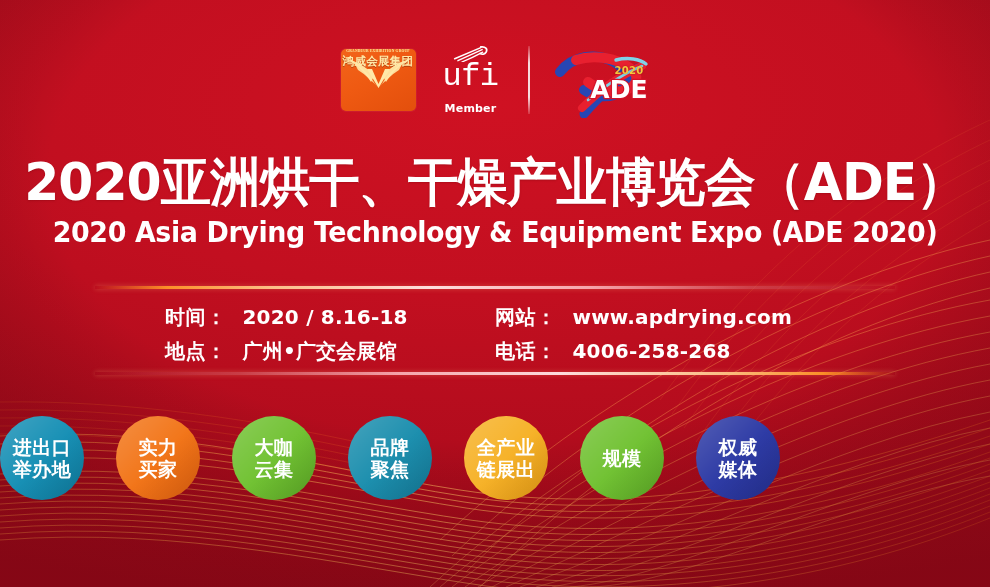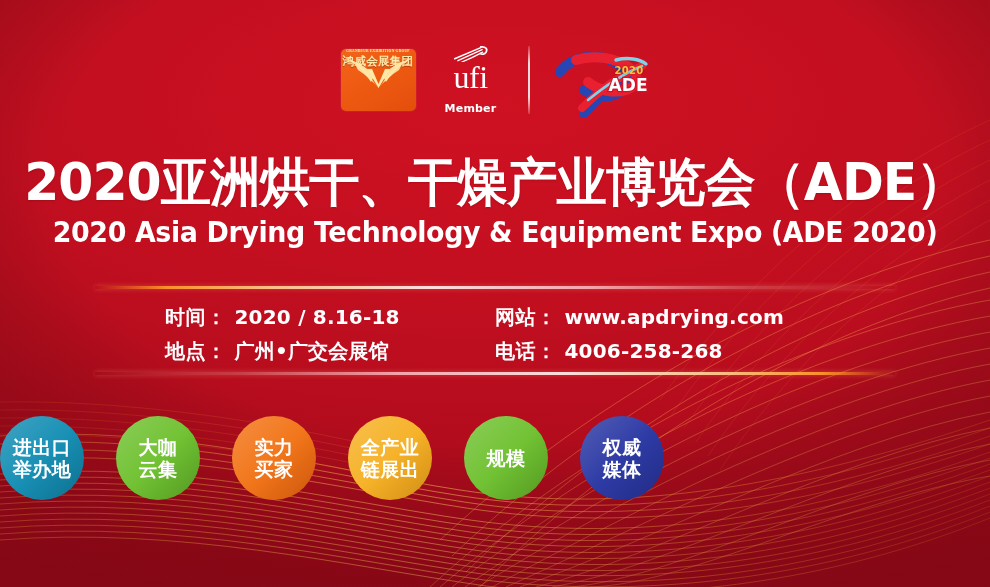--- a/index.html
+++ b/index.html
@@ -55,21 +55,21 @@
   .logo-gap{ width:22px; }
 
   
   .logo-ufi{
     display:flex; flex-direction:column; align-items:center; justify-content:center;
     height:70px; width:66px;
   }
   .logo-ufi .swoosh{ height:26px; width:54px; }
   .logo-ufi .ufi-word{
     color:#ffffff; font-size:32px; line-height:30px; font-weight:400;
-    font-family:Liberation Serif, serif; letter-spacing:-.5px;text-align:right;
+    font-family:Liberation Mono, monospace; letter-spacing:-.5px;text-align:right;
   }
   .logo-ufi .member{
     color:#ffffff; font-size:11px; font-weight:bold; letter-spacing:.2px;
     font-family:"DejaVu Sans", sans-serif; margin-top:10px;
   }
 
   .logo-divider{
     width:2px; height:68px;
     background:linear-gradient(to bottom, rgba(255,255,255,.15), rgba(255,255,255,.85) 25%, rgba(255,255,255,.85) 75%, rgba(255,255,255,.15));
     margin:0 24px;
@@ -80,21 +80,21 @@
   .logo-ade .ade-mark{ position:absolute; inset:0; }
   .logo-ade .yr{
     position:absolute; right:6px; top:23px;
     font-size:10px; font-weight:bold; color:#f5c63c;
     font-family:"DejaVu Sans", sans-serif; letter-spacing:.3px;
     text-shadow:0 0 2px rgba(0,0,0,.35);
     margin-left:40px;
   }
   .logo-ade .ade-word{
     position:absolute; right:2px; top:33px;
-    font-size:17px; font-weight:bold; color:#ffffff;
+    font-size:25px; font-weight:bold; color:#ffffff;
     font-family:"DejaVu Sans", sans-serif; letter-spacing:0px;
     -webkit-text-stroke:2.5px #d2132a; paint-order:stroke fill;
   }
 
   
   .title-cn{
     position:absolute; top:152px; left:0; right:0;
     text-align:center;
     font-family:"DejaVu Sans", sans-serif;
     font-weight:bold;
@@ -153,21 +153,21 @@
   .info-col.right{ width:330px; }
   .info-row{
     display:flex; align-items:baseline;
     color:#ffffff;
     font-family:"DejaVu Sans", sans-serif;
     font-size:20px; line-height:34px;
     font-weight:bold;
     white-space:nowrap;
   }
   .info-label{ letter-spacing:.5px;text-align:center; }
-  .info-value{ margin-left:8px; letter-spacing:.2px; }
+  .info-value{ margin-left:16px; letter-spacing:.2px; }
 
   
   .badges{
     position:absolute; top:412px; left:0; right:0;
     height:92px;
     display:flex; align-items:center; 
     gap:32px;
   }
   .badge{
     width:84px; height:84px; border-radius:50%;
@@ -345,27 +345,31 @@
     </div>
   </div>
 
   <div class="rule bottom"></div>
 
   <div class="badges">
     <div class="badge" style="background: linear-gradient(135deg, rgb(24, 144, 181) 0%, rgb(24, 144, 181) 50%, rgb(15, 127, 163) 100%);">
       <span>进出口</span>
       <span>举办地</span>
     </div>
+    <div class="badge" style="background: linear-gradient(135deg, rgb(242, 118, 26) 0%, rgb(242, 118, 26) 50%, rgb(231, 99, 14) 100%);">
+      <span>实力</span>
+      <span>买家</span>
+    </div>
     <div class="badge" style="background: linear-gradient(135deg, rgb(114, 194, 52) 0%, rgb(114, 194, 52) 50%, rgb(95, 174, 38) 100%);">
       <span>大咖</span>
       <span>云集</span>
     </div>
-    <div class="badge" style="background: linear-gradient(135deg, rgb(242, 118, 26) 0%, rgb(242, 118, 26) 50%, rgb(231, 99, 14) 100%);">
-      <span>实力</span>
-      <span>买家</span>
+    <div class="badge" style="background: linear-gradient(135deg, rgb(29, 143, 174) 0%, rgb(29, 143, 174) 50%, rgb(21, 126, 157) 100%);">
+      <span>品牌</span>
+      <span>聚焦</span>
     </div>
     <div class="badge" style="background: linear-gradient(135deg, rgb(246, 178, 41) 0%, rgb(246, 178, 41) 50%, rgb(237, 160, 21) 100%);">
       <span>全产业</span>
       <span>链展出</span>
     </div>
     <div class="badge" style="background: linear-gradient(135deg, rgb(114, 194, 52) 0%, rgb(114, 194, 52) 50%, rgb(95, 174, 38) 100%);">
       <span>规模</span>
 
     </div>
     <div class="badge" style="background: linear-gradient(135deg, rgb(46, 59, 165) 0%, rgb(46, 59, 165) 50%, rgb(38, 49, 150) 100%);">

